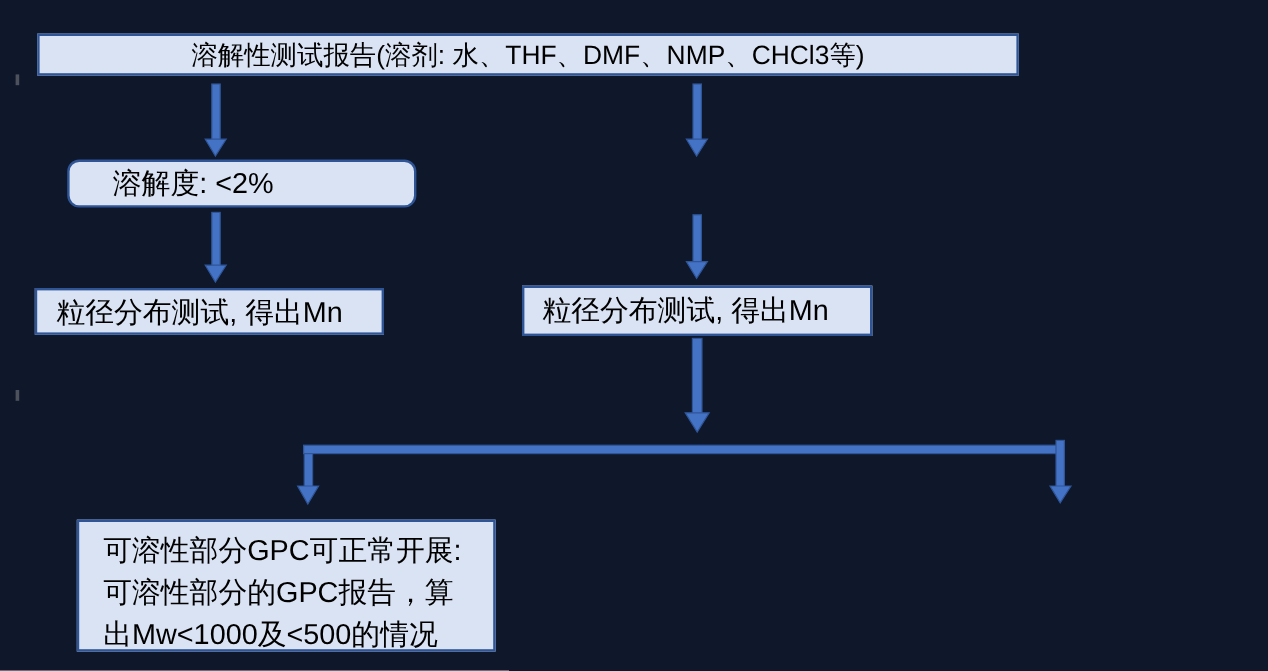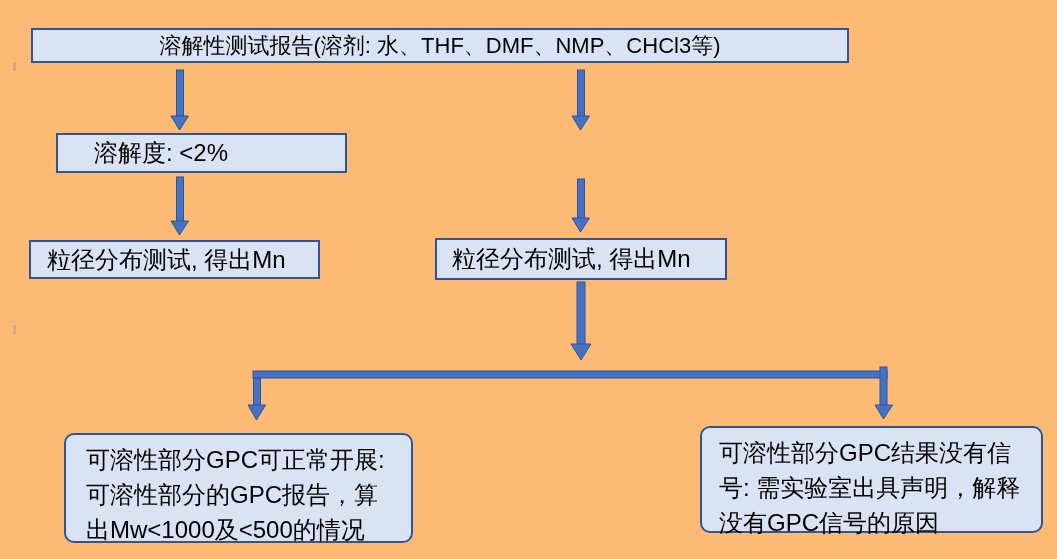--- a/index.html
+++ b/index.html
@@ -4,46 +4,45 @@
 <style>
   html, body {
     margin: 0;
     padding: 0;
     background: #ffffff;
   }
   .canvas {
     position: relative;
     width: 1057px;
     height: 559px;
-    background: #fdba74;
+    background: #0f172a;
     font-family: "Liberation Sans", "DejaVu Sans", sans-serif;
     color: #000000;
     overflow: hidden;
   }
   .node {
     position: absolute;
     box-sizing: border-box;
     background: #dae3f3;
     border: 2px solid #2f5597;
     display: flex;
     align-items: center;
   }
   .node .lbl {
     white-space: pre;
   }
   .node.multiline {
     align-items: flex-start;
-    border-radius: 10px;
   }
   .node.multiline .lbl {
     white-space: pre-line;
     line-height: 35px;
   }
   #box-title        { left: 31px;  top: 28px;  width: 818px; height: 35px; justify-content: center; font-size: 22px; }
-  #box-sol-low      { left: 56px;  top: 133px; width: 291px; height: 40px; padding-left: 36px; font-size: 24px; }
+  #box-sol-low      { left: 56px;  top: 133px; width: 291px; height: 40px; padding-left: 36px; font-size: 24px; border-radius: 10px; }
   #box-sol-high     { left: 435px; top: 132px; width: 292px; height: 41px; padding-left: 52px; font-size: 24px; }
   #box-psd-low      { left: 29px;  top: 240px; width: 291px; height: 39px; padding-left: 16px; font-size: 24px; }
   #box-psd-high     { left: 435px; top: 238px; width: 292px; height: 42px; padding-left: 15px; font-size: 24px; }
   #box-gpc-normal   { left: 64px;  top: 433px; width: 349px; height: 110px; padding: 7px 8px 0 20px; font-size: 24px; }
   #box-gpc-nosignal { left: 700px; top: 426px; width: 343px; height: 107px; padding: 7px 6px 0 17px; font-size: 24px; }
 
   .connectors {
     position: absolute;
     left: 0; top: 0;
     width: 1057px;
@@ -118,22 +117,17 @@
   <div class="node" id="box-psd-high">
     <span class="lbl">粒径分布测试, 得出Mn</span>
   </div>
 
   <div class="node multiline" id="box-gpc-normal">
     <span class="lbl">可溶性部分GPC可正常开展:
 可溶性部分的GPC报告，算
 出Mw&lt;1000及&lt;500的情况</span>
   </div>
 
-  <div class="node multiline" id="box-gpc-nosignal">
-    <span class="lbl">可溶性部分GPC结果没有信
-号: 需实验室出具声明，解释
-没有GPC信号的原因</span>
-  </div>
 
   <div class="stray" id="stray-1"></div>
   <div class="stray" id="stray-2"></div>
 
 </div>
 
 </body></html>

